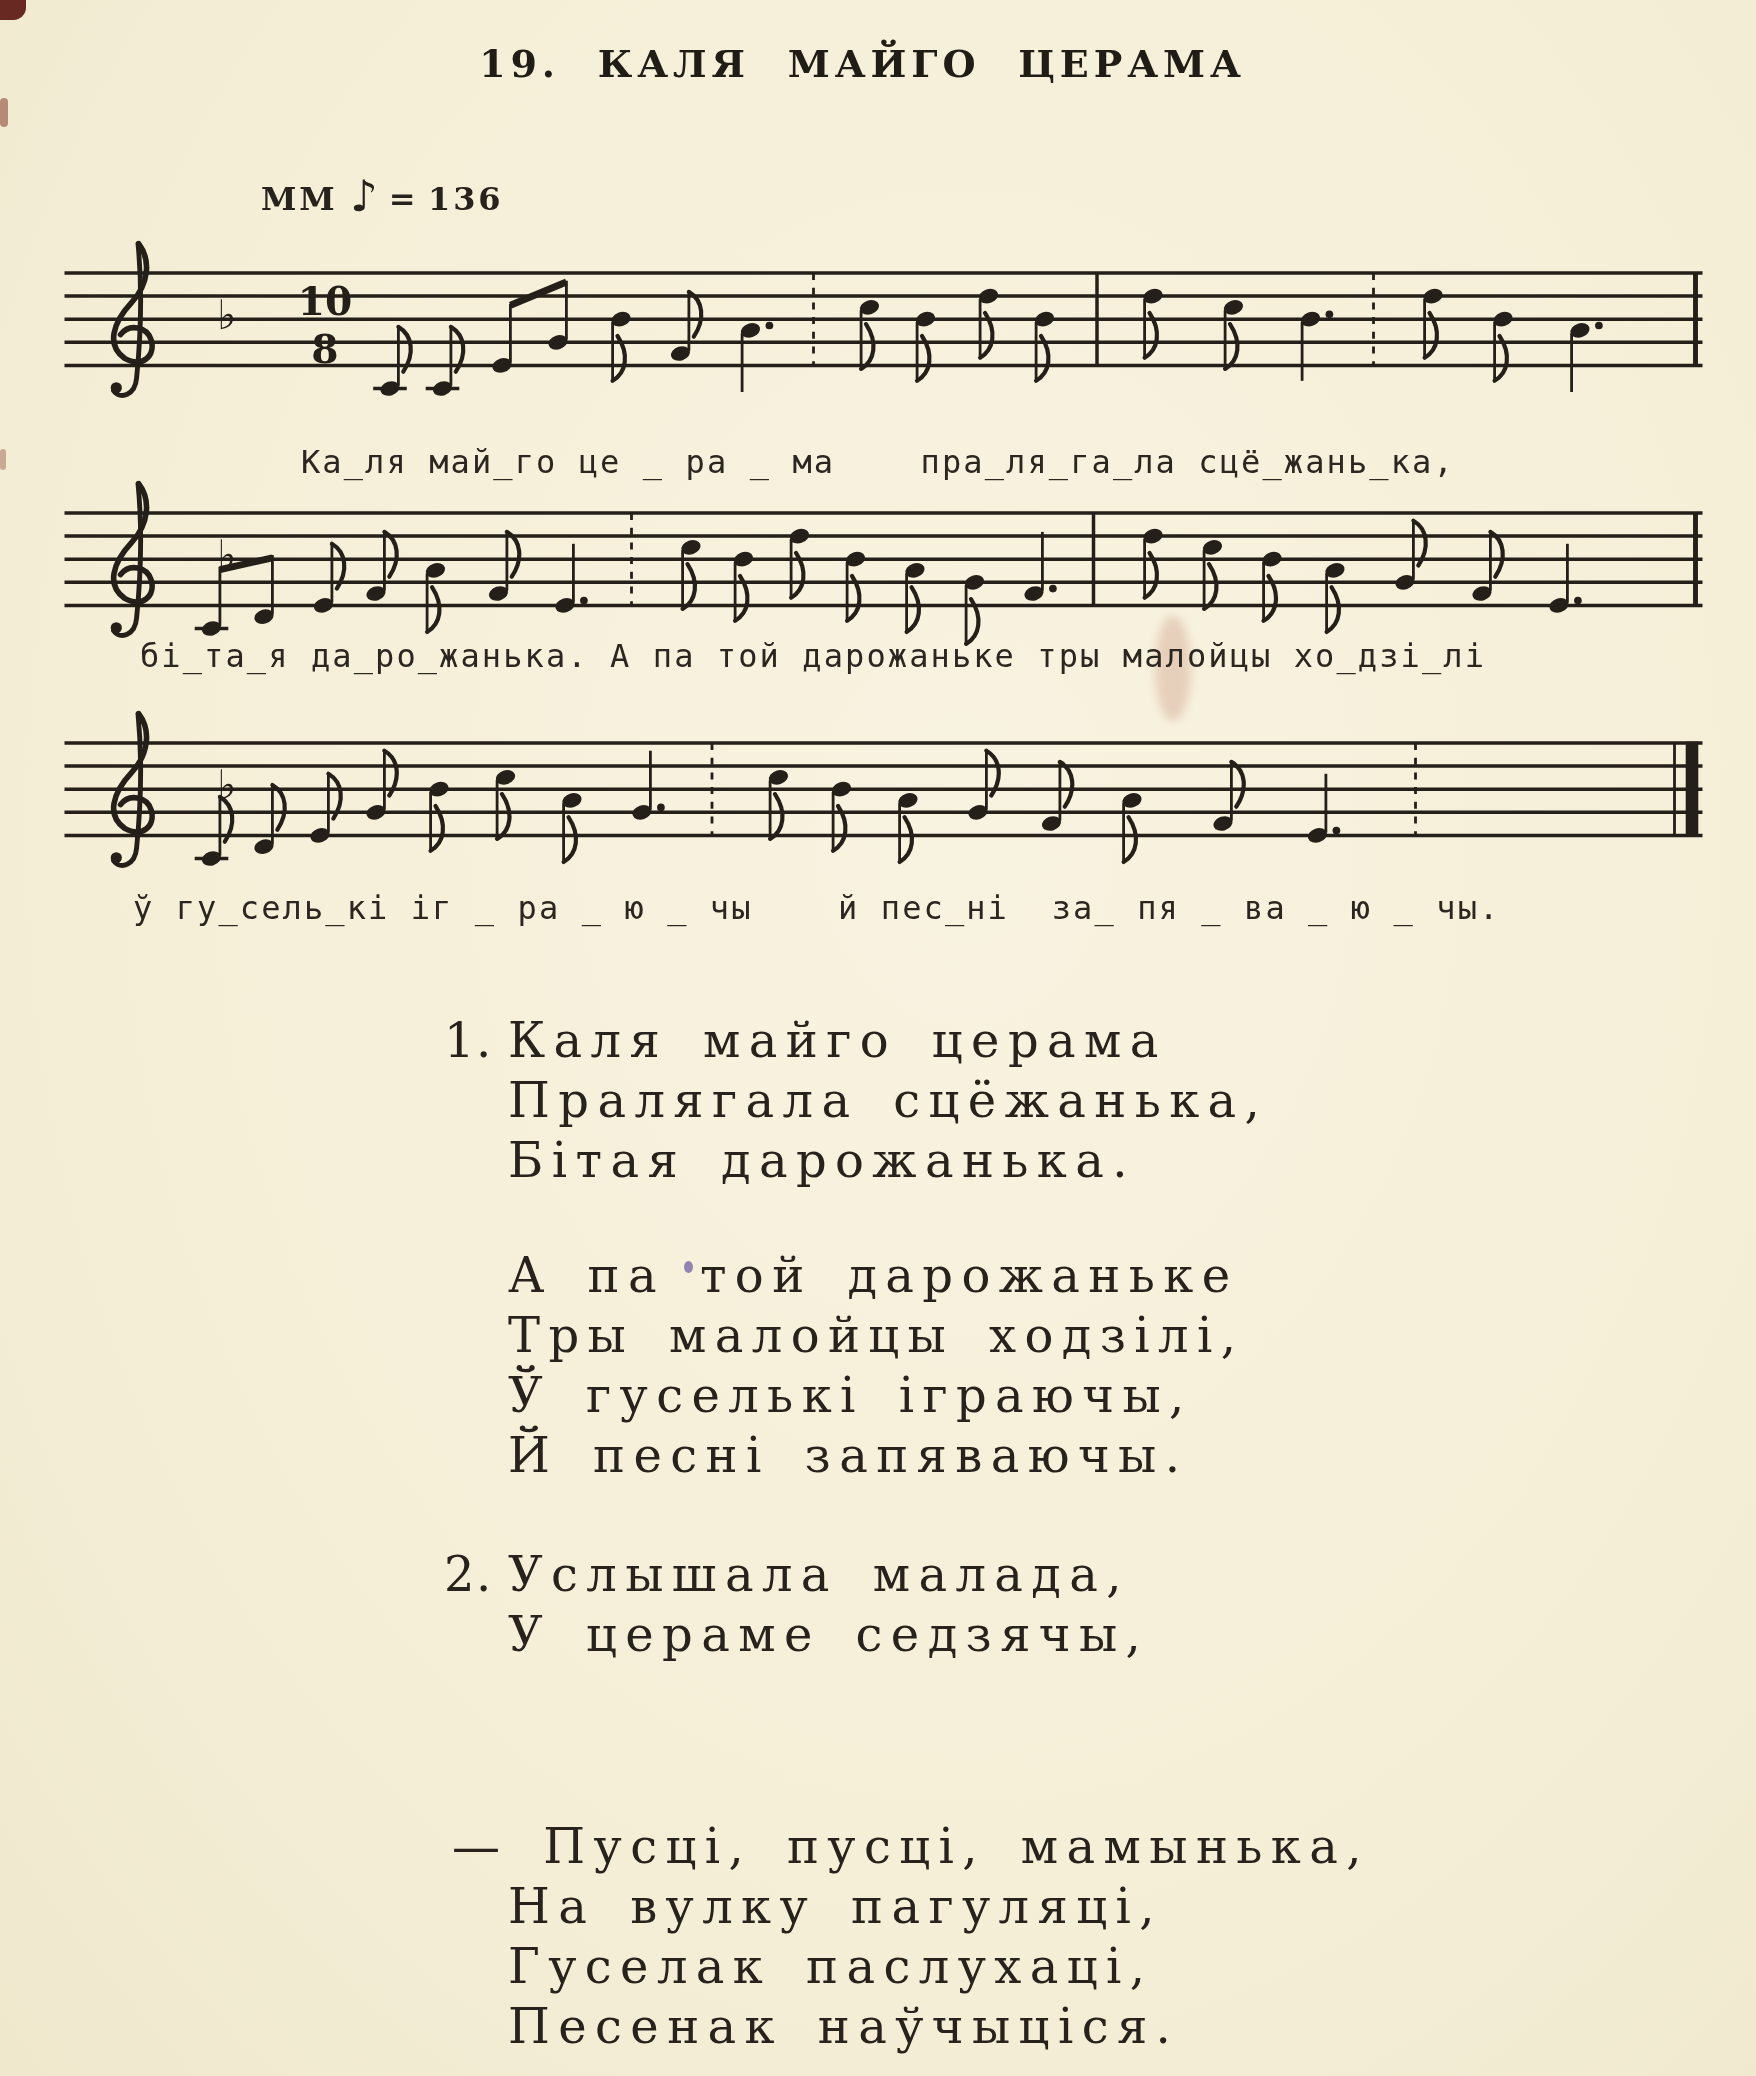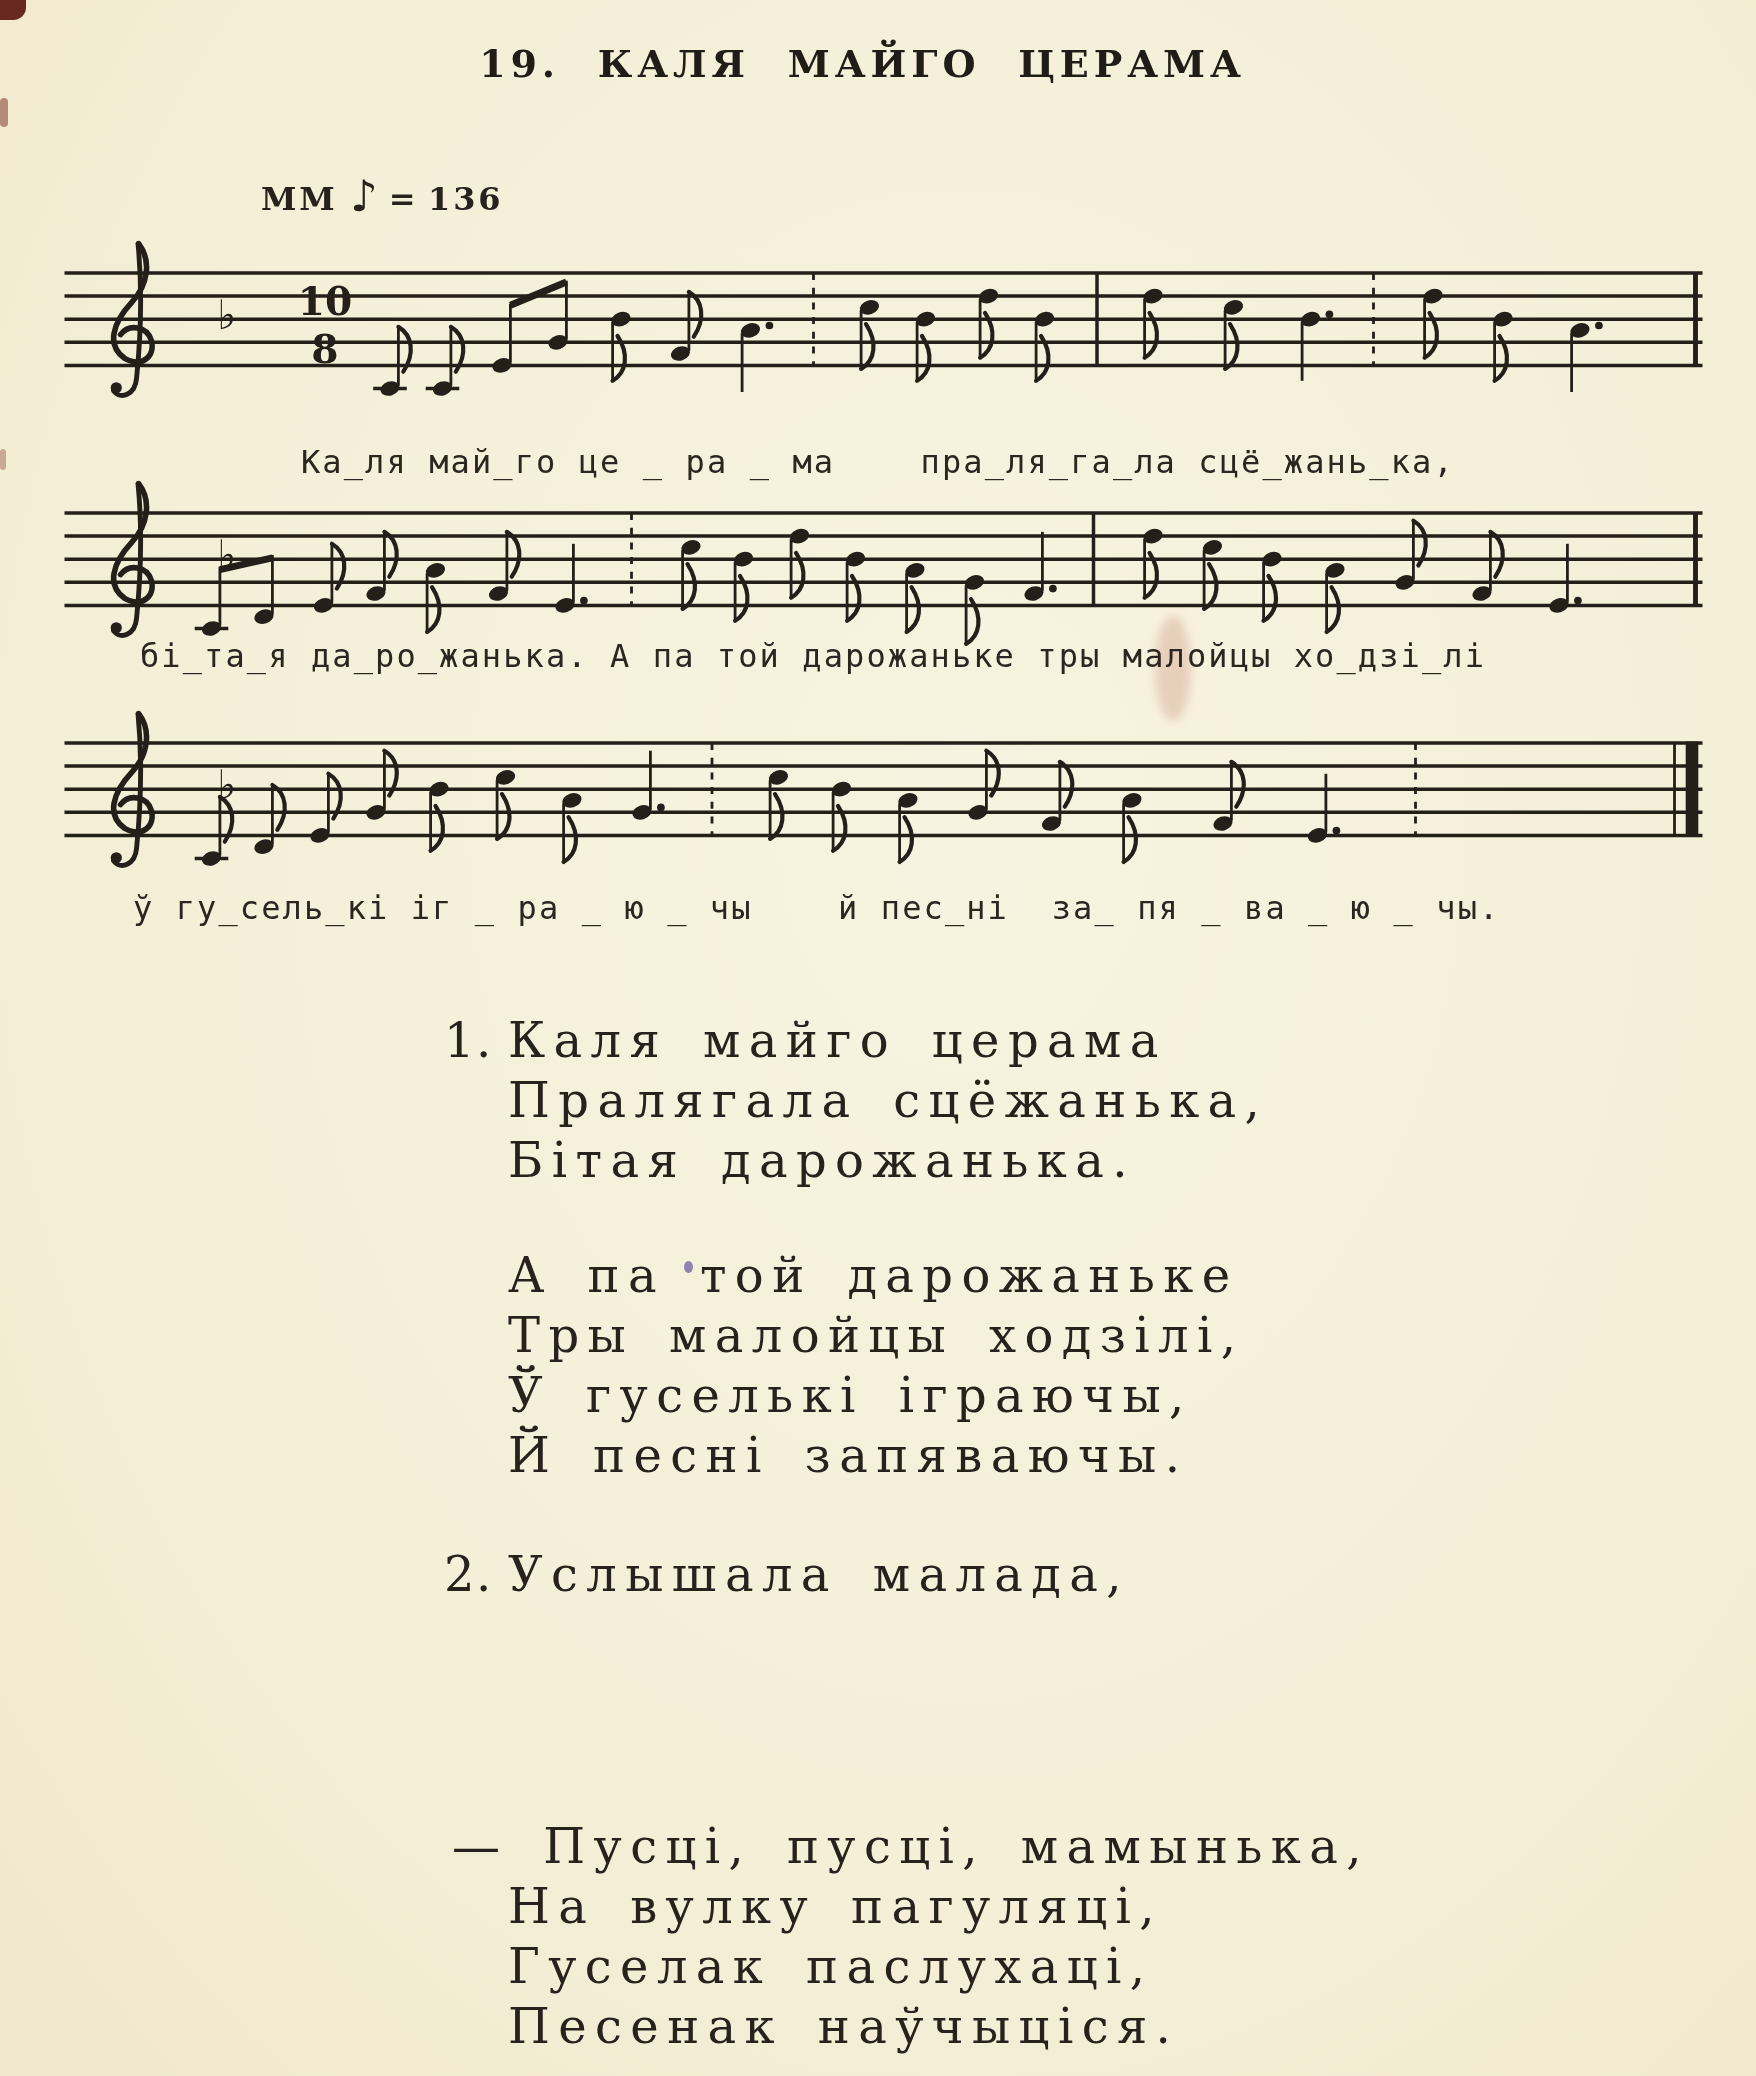--- a/index.html
+++ b/index.html
@@ -320,20 +320,21 @@
   <div class="stanza" style="top:1245px;">
     <div class="vline">А па той дарожаньке</div>
     <div class="vline">Тры малойцы ходзілі,</div>
     <div class="vline">Ў гуселькі іграючы,</div>
     <div class="vline">Й песні запяваючы.</div>
   </div>
 
   <div class="stanza" style="top:1544px;">
     <span class="vnum">2.</span>
     <div class="vline">Услышала малада,</div>
+    <div class="vline">У цераме седзячы,</div>
   </div>
 
   <div class="stanza" style="top:1783px;">
     <div class="vline hang">— Пусці, пусці, мамынька,</div>
     <div class="vline">На вулку пагуляці,</div>
     <div class="vline">Гуселак паслухаці,</div>
     <div class="vline">Песенак наўчыціся.</div>
   </div>
 
 </div>

